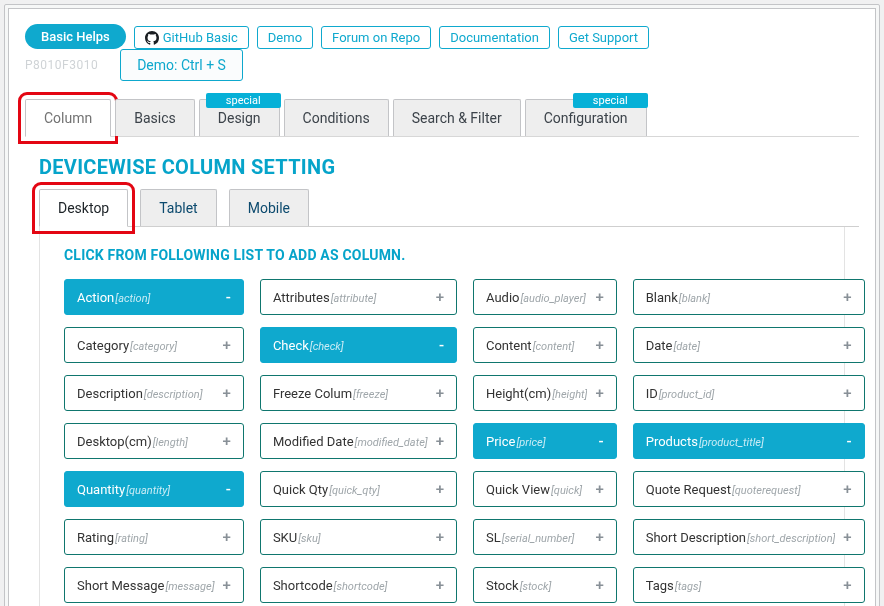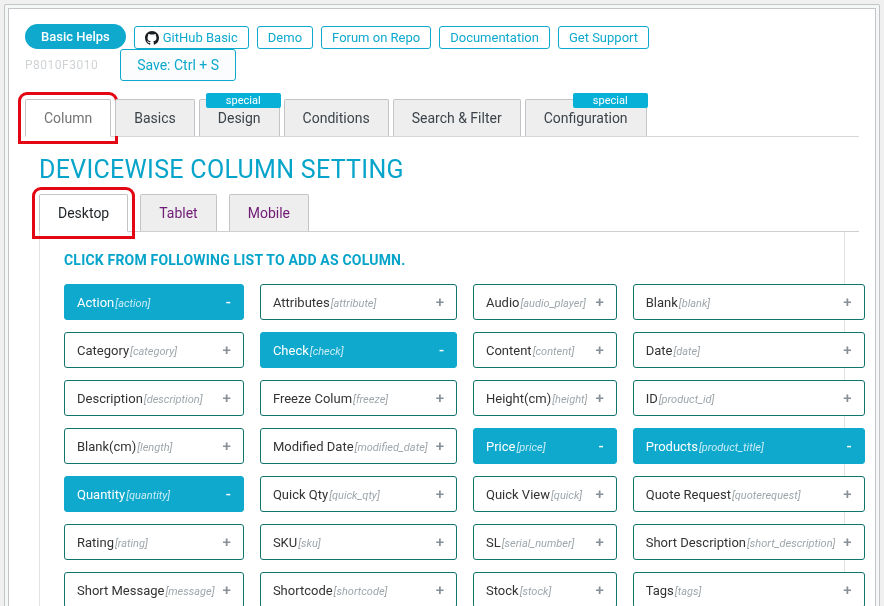--- a/index.html
+++ b/index.html
@@ -16,23 +16,23 @@
   .pill-btn { background: #0fa9ce; color: #fff; border-radius: 14px; padding: 5px 16px; font-size: 13px; cursor: pointer; font-weight: 500; }
   .link-btn { display: inline-flex; align-items: center; gap: 4px; border: 1px solid #0fa9ce; color: #0fa9ce; border-radius: 3px; padding: 3px 10px; font-size: 13px; cursor: pointer; background: #fff; }
   .gh-icon { width:14px; height:14px; display:inline-block; }
   .right-tools { display:flex; align-items:center; gap:22px;}
   .faded-code { color:#cfd3d6; font-size:12px; letter-spacing: .5px;}
   .save-btn { border:1px solid #0ea8cd; color:#0ea8cd; padding:7px 16px; border-radius:3px; font-size:14px; background:#fafcfd; cursor:pointer; }
   .main-tabs { display: flex; gap: 0; margin-top: 18px; border-bottom: 1px solid #d7d7d7; }
   .main-tabs .tab { position: relative; border: 1px solid #c3c4c7; border-bottom: none; background: #eee; padding: 10px 18px; font-size: 14px; color: #3c434a; cursor: pointer; margin-right: 4px; border-radius: 2px 2px 0 0; }
   .main-tabs .tab.active { background: #fff; color: #737373; border-bottom: 1px solid #fff; margin-bottom:-1px; }
   .main-tabs .tab .badge { position: absolute; top: -7px; right: -2px; background: #06b0d7; color: #fff; font-size: 11px; padding: 1px 20px; border-radius: 2px; }
-  .sub-title { color: #06a4ca; font-weight: 400; font-size: 25px; margin: 18px 0 10px 14px; letter-spacing:.3px; }
+  .sub-title { color: #06a4ca; font-weight: 700; font-size: 20px; margin: 18px 0 10px 14px; letter-spacing:.3px; }
   .device-tabs { display: flex; gap: 8px; margin-left: 14px; border-bottom: 1px solid #cfcfcf; }
-  .device-tabs .tab { border: 1px solid #c3c4c7; background: #eee; padding: 10px 18px; font-size: 14px; color: #701a75; cursor: pointer; margin-right: 4px; border-radius: 2px 2px 0 0; border-bottom:none;}
+  .device-tabs .tab { border: 1px solid #c3c4c7; background: #eee; padding: 10px 18px; font-size: 14px; color: #0c4a6e; cursor: pointer; margin-right: 4px; border-radius: 2px 2px 0 0; border-bottom:none;}
   .device-tabs .tab.active { background: #fff; color: #1d2327; border-bottom:1px solid #fff; margin-bottom:-1px; }
   .highlight-red { outline: 3px solid #e30613; outline-offset: 4px; }
   .column-picker { margin: 0 14px; border: 1px solid #e3e3e3; background: #fff; padding: 20px 24px 24px 24px; border-top:none;}
   .picker-caption { color: #06a4ca; font-size: 14px; margin-bottom: 16px; letter-spacing:.2px; font-weight:700;}
   .pick-grid { display: grid; grid-template-columns: repeat(4, 1fr); gap: 12px 16px; }
   .col-item { display: flex; align-items: center; justify-content: flex-start; border: 1px solid #0f766e; border-radius: 3px; padding: 8px 12px; font-size: 13px; background: #fff; cursor: pointer; color:#333; min-height:36px;}
   .col-item .lbl { white-space: nowrap; overflow:hidden; text-overflow:ellipsis; flex:1; }
   .col-item .slug { font-size: 11px; color: #9fa6aa; font-style: italic; margin-left: 1px; }
   .col-item .op { color: #889097; font-weight: 500; font-size:15px; margin-left:8px;}
   .col-item.selected { background:#0fa9ce; border-color:#0fa9ce; color:#fff;}
@@ -58,21 +58,21 @@
             </span>
             <span>GitHub Basic</span>
           </span>
           <span class="link-btn">Demo</span>
           <span class="link-btn">Forum on Repo</span>
           <span class="link-btn">Documentation</span>
           <span class="link-btn">Get Support</span>
         </div>
         <div class="right-tools">
           <span class="faded-code">P8010F3010</span>
-          <span class="save-btn">Save: Ctrl + S</span>
+          <span class="save-btn">Demo: Ctrl + S</span>
         </div>
       </div>
 
       <div class="main-tabs">
         <div class="tab active highlight-red">Column</div>
         <div class="tab">Basics</div>
         <div class="tab">
           <span>Design</span>
           <span class="badge">special</span>
         </div>
@@ -137,21 +137,21 @@
             </div>
             <div class="col-item">
               <span class="lbl"><span>Height(cm)</span><span class="slug">[height]</span></span>
               <span class="op">+</span>
             </div>
             <div class="col-item">
               <span class="lbl"><span>ID</span><span class="slug">[product_id]</span></span>
               <span class="op">+</span>
             </div>
             <div class="col-item">
-              <span class="lbl"><span>Blank(cm)</span><span class="slug">[length]</span></span>
+              <span class="lbl"><span>Desktop(cm)</span><span class="slug">[length]</span></span>
               <span class="op">+</span>
             </div>
             <div class="col-item">
               <span class="lbl"><span>Modified Date</span><span class="slug">[modified_date]</span></span>
               <span class="op">+</span>
             </div>
             <div class="col-item selected">
               <span class="lbl"><span>Price</span><span class="slug">[price]</span></span>
               <span class="op">-</span>
             </div>

